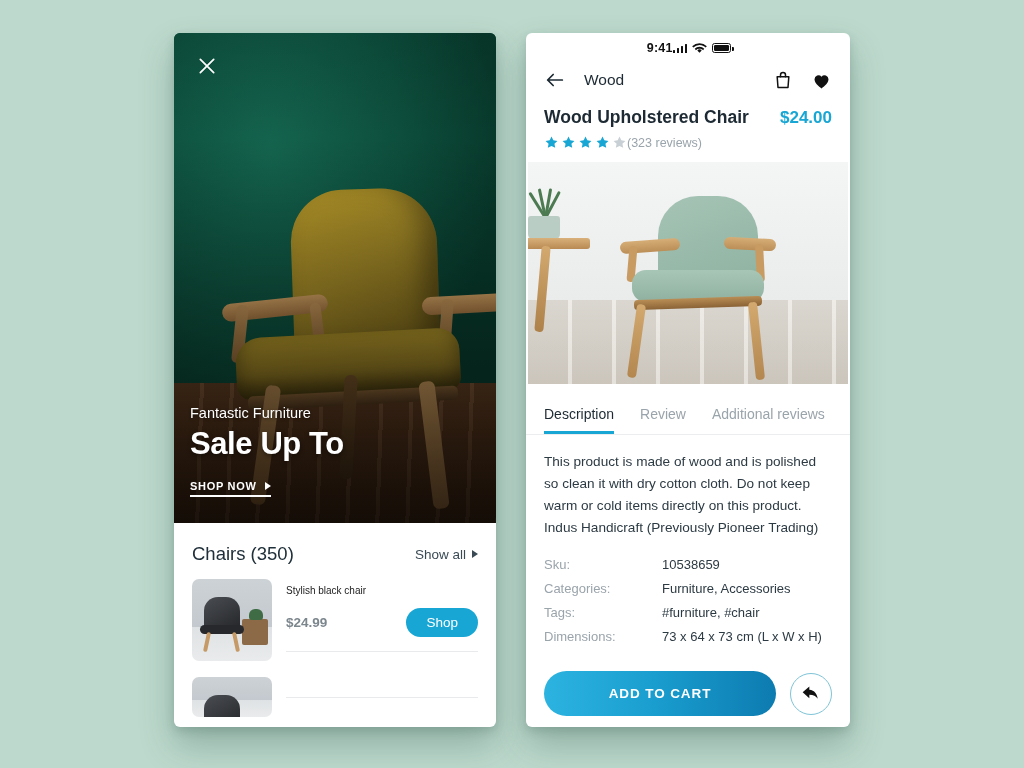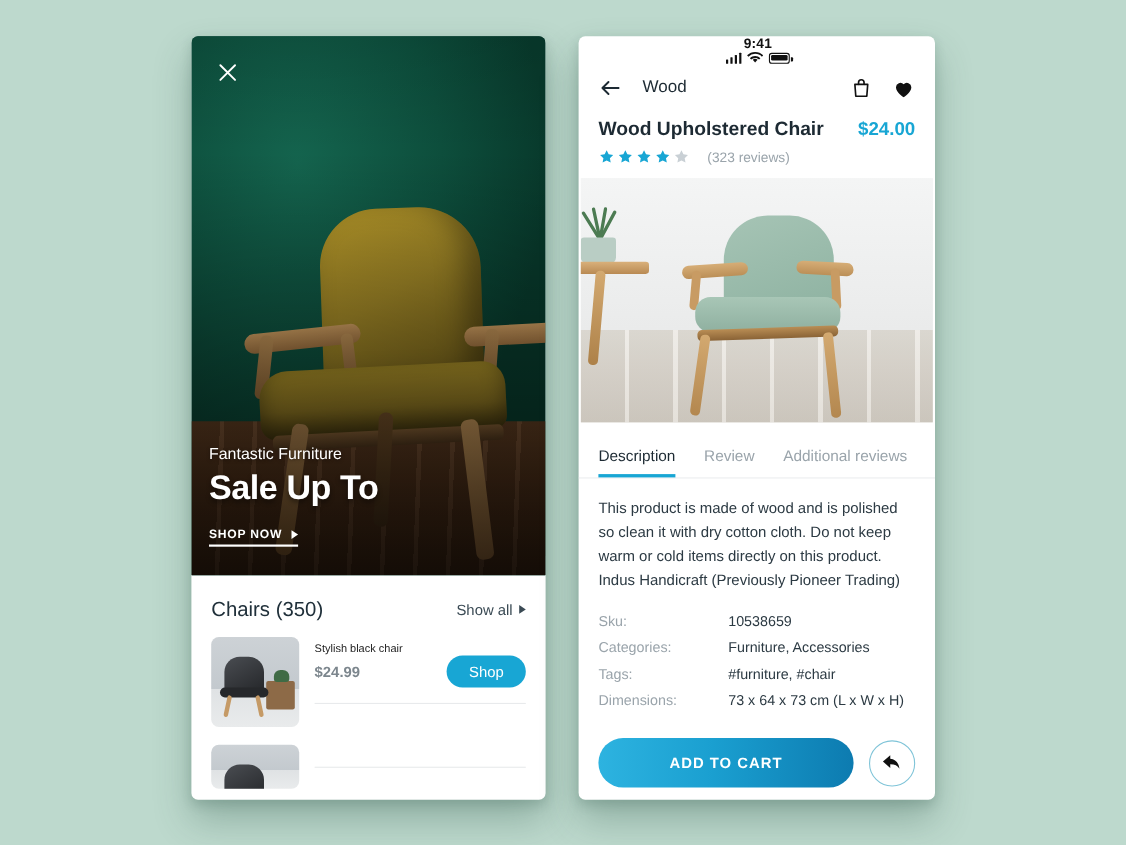--- a/index.html
+++ b/index.html
@@ -15,22 +15,22 @@
     position: absolute; overflow: hidden; background: #fff;
     border-radius: 6px;
     box-shadow: 0 18px 34px rgba(40,80,65,.30), 0 4px 10px rgba(40,80,65,.18);
   }
   #phone-left  { left: 174px; top: 33px; width: 322px; height: 694px; }
   #phone-right { left: 526px; top: 33px; width: 324px; height: 694px; }
 
   
   .statusbar {
     height: 30px; display: flex; align-items: center;
-    justify-content: flex-start; padding: 0 18px 0 20px;
-    font-size: 12.5px; font-weight: bold; letter-spacing: .2px; flex-direction: column;
+    justify-content: center; padding: 0 18px 0 20px;
+    font-size: 12.5px; font-weight: bold; letter-spacing: .2px;
   }
   .statusbar.on-light { color: #111; }
   .sb-right { display: flex; align-items: center; gap: 5px; }
   .bars { display: flex; align-items: flex-end; gap: 1.5px; height: 10px; }
   .bars i { display: block; width: 2.5px; background: currentColor; border-radius: .5px; }
   .bars i:nth-child(1){height:3.5px}.bars i:nth-child(2){height:5.5px}
   .bars i:nth-child(3){height:7.5px}.bars i:nth-child(4){height:9.5px}
   .batt { width: 19px; height: 10px; border: 1.4px solid currentColor; border-radius: 2.6px; position: relative; padding: 1.2px; }
   .batt::after { content:""; position:absolute; right:-3.4px; top:3px; width:2px; height:4px; background: currentColor; border-radius:0 1px 1px 0; }
   .batt i { display:block; width: 100%; height: 100%; background: currentColor; border-radius: 1.2px; }
@@ -106,38 +106,38 @@
   .thumb .tchair { position:absolute; left:12px; top:18px; width:36px; height:34px;
     background: linear-gradient(150deg,#4a4d52,#232528); border-radius: 14px 14px 6px 6px; }
   .thumb .tseat { position:absolute; left:8px; top:46px; width:44px; height:9px;
     background:#26282b; border-radius:5px; }
   .thumb .tleg1{position:absolute;left:13px;top:53px;width:4px;height:20px;background:#c59a66;border-radius:2px;transform:rotate(12deg);}
   .thumb .tleg2{position:absolute;left:42px;top:53px;width:4px;height:20px;background:#c59a66;border-radius:2px;transform:rotate(-12deg);}
   .thumb .ttable{position:absolute;right:4px;top:40px;width:26px;height:26px;background:#8d6a47;border-radius:2px;}
   .thumb .tplant{position:absolute;right:9px;top:30px;width:14px;height:11px;background:#3f6b45;border-radius:6px 6px 3px 3px;}
   .prod-info { flex:1; padding-top: 6px; border-bottom: 1px solid #e8eaec; padding-bottom: 14px; }
   .prod-name { font-size: 10px; color:#222; }
-  .prod-foot { display:flex; align-items:center; justify-content:space-between; }
+  .prod-foot { display:flex; align-items:center; justify-content:space-between; margin-top: 12px; }
   .prod-price { font-size: 13.5px; font-weight:bold; color:#7c868d; }
   .shop-btn { background:#18a6d4; color:#fff; border:none; border-radius: 16px;
     padding: 7px 20px; font-size: 13.5px; cursor:pointer; font-family:inherit;text-align:right; }
   .prod-row.partial { margin-top: 16px; }
   .prod-row.partial .thumb { height: 40px; }
 
   
   .r-head { display:flex; align-items:center; padding: 6px 18px 10px; gap: 18px; }
   .r-head .back { cursor:pointer; display:flex; }
   .r-head .ttl { font-size: 15.5px; color:#1d2a33; flex:1; }
   .r-head .acts { display:flex; align-items:center; gap: 18px; }
   .r-head .acts span { cursor:pointer; display:flex; }
 
   .p-title-row { display:flex; align-items:baseline; justify-content:space-between; padding: 6px 18px 0; }
   .p-title { font-size: 17.5px; font-weight:bold; color:#1d2a33; }
   .p-price { font-size: 17px; font-weight:bold; color:#18a6d4; }
-  .p-rate { display:flex; align-items:center; gap:16px; padding: 7px 18px 12px; }
+  .p-rate { display:flex; align-items:center; gap:0; padding: 7px 18px 12px; }
   .stars { display:flex; gap:2px; }
   .stars svg { width: 15px; height: 15px; }
   .rev-count { font-size: 12.5px; color:#9aa4ab; }
 
   .p-photo { position:relative; height: 222px; margin: 0 2px; overflow:hidden;
     background: linear-gradient(#f2f3f3 0%, #eceded 62%, #e4e3e0 62%, #ddd9d3 100%); }
   .pp-wall{position:absolute;left:0;right:0;top:0;height:62%;background:linear-gradient(#f4f5f5,#eaebeb);}
   .pp-floor{position:absolute;left:0;right:0;bottom:0;height:38%;
     background:linear-gradient(#e6e2db,#d6d0c6);}
   .pp-floor::before{content:"";position:absolute;inset:0;

